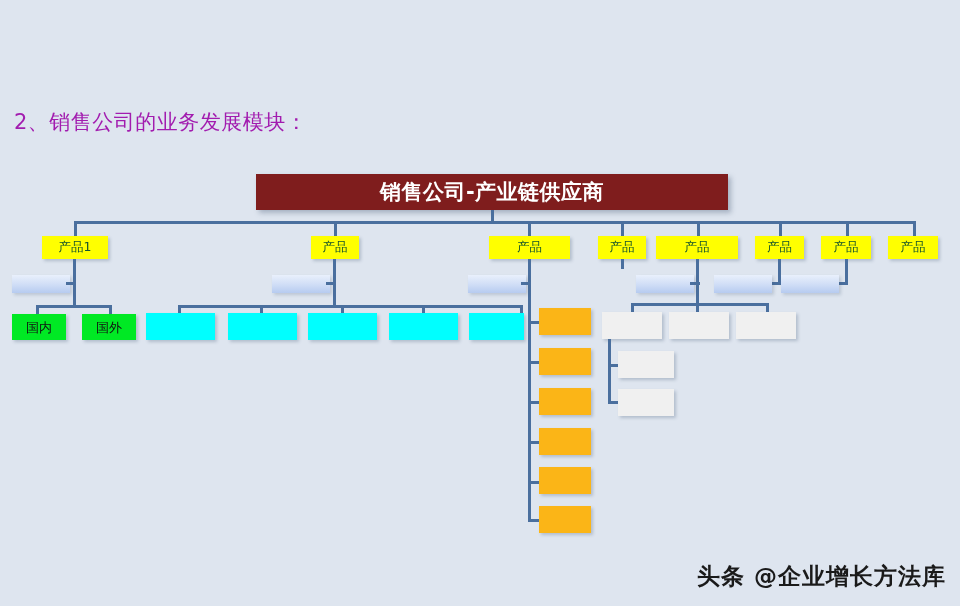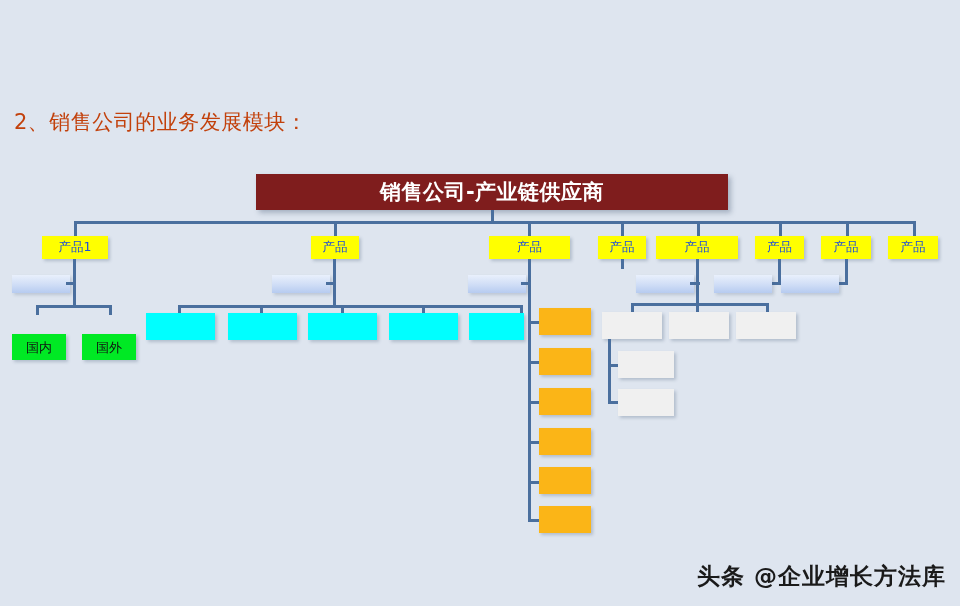--- a/index.html
+++ b/index.html
@@ -19,21 +19,21 @@
     width: 960px;
     height: 606px;
   }
 
   
   #heading {
     position: absolute;
     left: 14px;
     top: 108px;
     font-size: 21px;
-    color: #c2410c;
+    color: #a21caf;
     letter-spacing: 0.5px;
     white-space: nowrap;
   }
 
   
   .node {
     position: absolute;
     box-sizing: border-box;
     display: flex;
     align-items: center;
@@ -48,29 +48,28 @@
     background: #7f1d1d;
     color: #ffffff;
     font-size: 21px;
     font-weight: 600;
     letter-spacing: 0.5px;
     box-shadow: 3px 3px 5px rgba(60,80,110,0.35);
   }
 
   .node.yellow {
     background: #ffff00;
-    color: #1d4ed8;
+    color: #14532d;
     font-size: 12.5px;
   }
 
   .node.green {
     background: #00e924;
     color: #111111;
     font-size: 13px;
-    margin-top: 20px;
   }
 
   .node.cyan {
     background: #00ffff;
   }
 
   .node.orange {
     background: #fbb517;
   }
 

